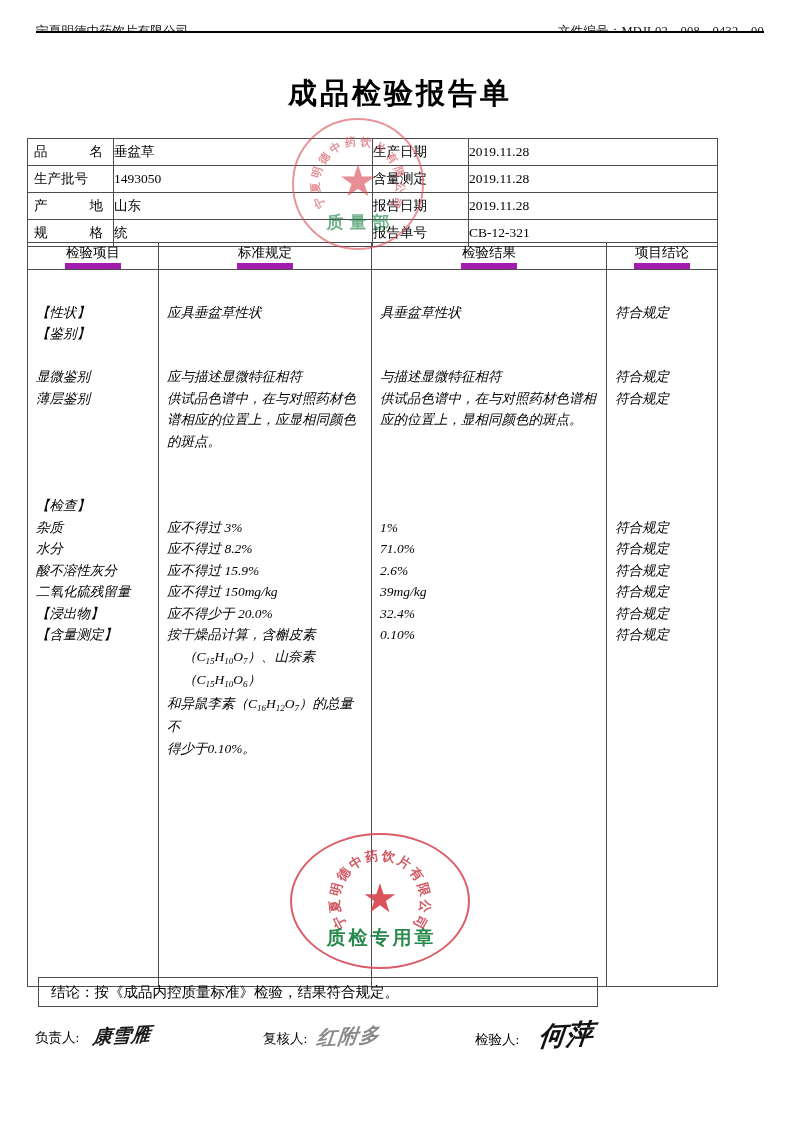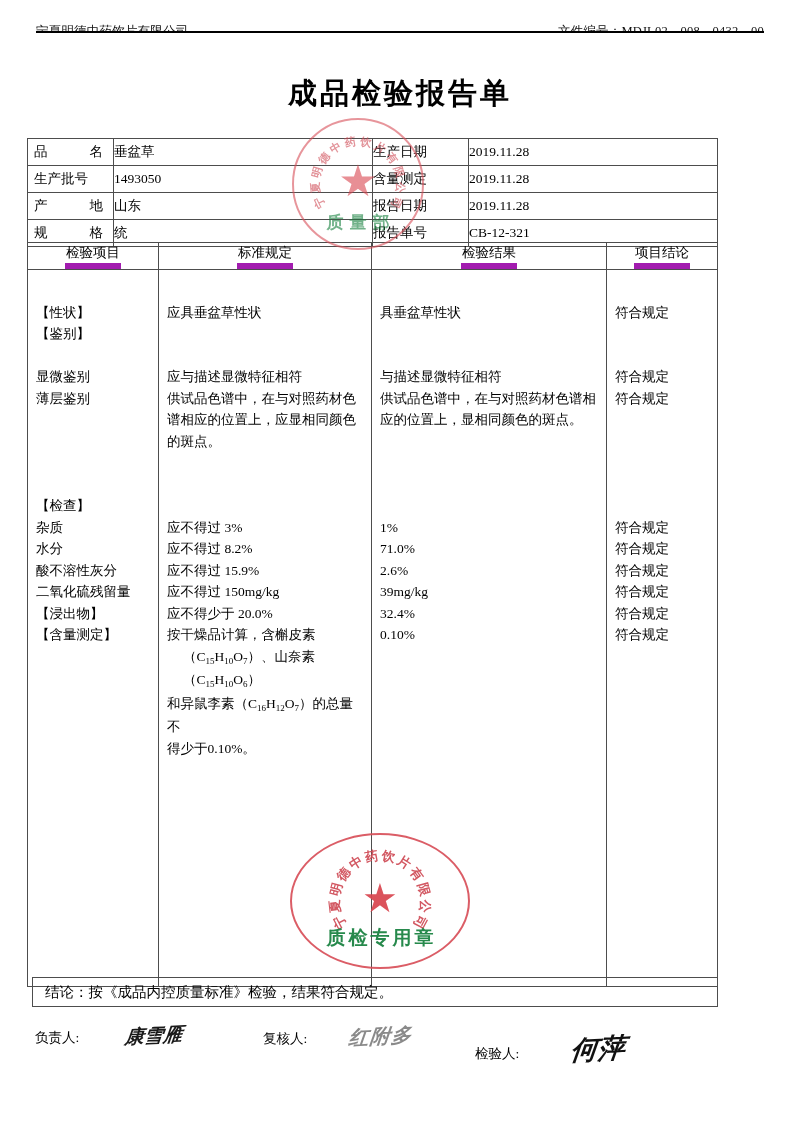--- a/index.html
+++ b/index.html
@@ -123,77 +123,76 @@
     display: inline-block;
     border-bottom: 6px solid #a21caf;
     line-height: 20px;
     padding: 0 1px;
   }
 
   .body-row td {
     height: 706px;
     padding: 10px 0 0 0;
   }
-  .cell-pad { padding: 0 6px 0 8px; }
+  .cell-pad { padding: 0 6px 0 8px; font-style: italic; }
 
   .line {
     font-size: 13.5px;
     line-height: 21.5px;
     white-space: pre-wrap;
   }
   .line.blank { height: 21.5px; }
   .line.indent { padding-left: 16px; }
   sub {
     font-size: 9px;
     vertical-align: baseline;
     position: relative;
     top: 3px;
   }
 
   
   #concl-table {
-    left: 32px;
+    left: 38px;
     top: 977px;
-    width: 686px;
+    width: 560px;
   }
   #concl-table td {
     height: 28px;
     line-height: 28px;
     padding: 0 0 0 12px;
     font-size: 14.5px;
   }
 
   
   .sig-row {
     position: absolute;
     left: 27px;
     top: 1015px;
     width: 700px;
     height: 50px;
   }
   .sig-block {
     position: absolute;
     display: flex;
     align-items: baseline;
-    gap: 32px;
   }
   .sig-label {
     font-size: 13.5px;
     white-space: nowrap;
   }
   .sig-name {
     font-family: "DejaVu Sans", sans-serif;
     font-style: italic;
     font-weight: bold;
     white-space: nowrap;
     transform: skewX(-9deg) rotate(-3deg);
   }
   #sig-owner  { left: 8px;   top: 8px; }
   #sig-review { left: 236px; top: 8px; }
-  #sig-insp   { left: 448px; top: 16px; justify-content: space-between; }
+  #sig-insp   { left: 448px; top: 2px; justify-content: space-between; }
 
   #sig-owner .sig-name  { font-size: 19px; color: #1a1a1a; margin-left: 14px; }
   #sig-review .sig-name { font-size: 20px; color: #8a8a8a; margin-left: 10px; letter-spacing:1px;}
   #sig-insp .sig-name   { font-size: 27px; color: #111; margin-left: 20px; }
 
   
   .seal {
     position: absolute;
     border: 2.5px solid #d8505a;
     border-radius: 50%;

